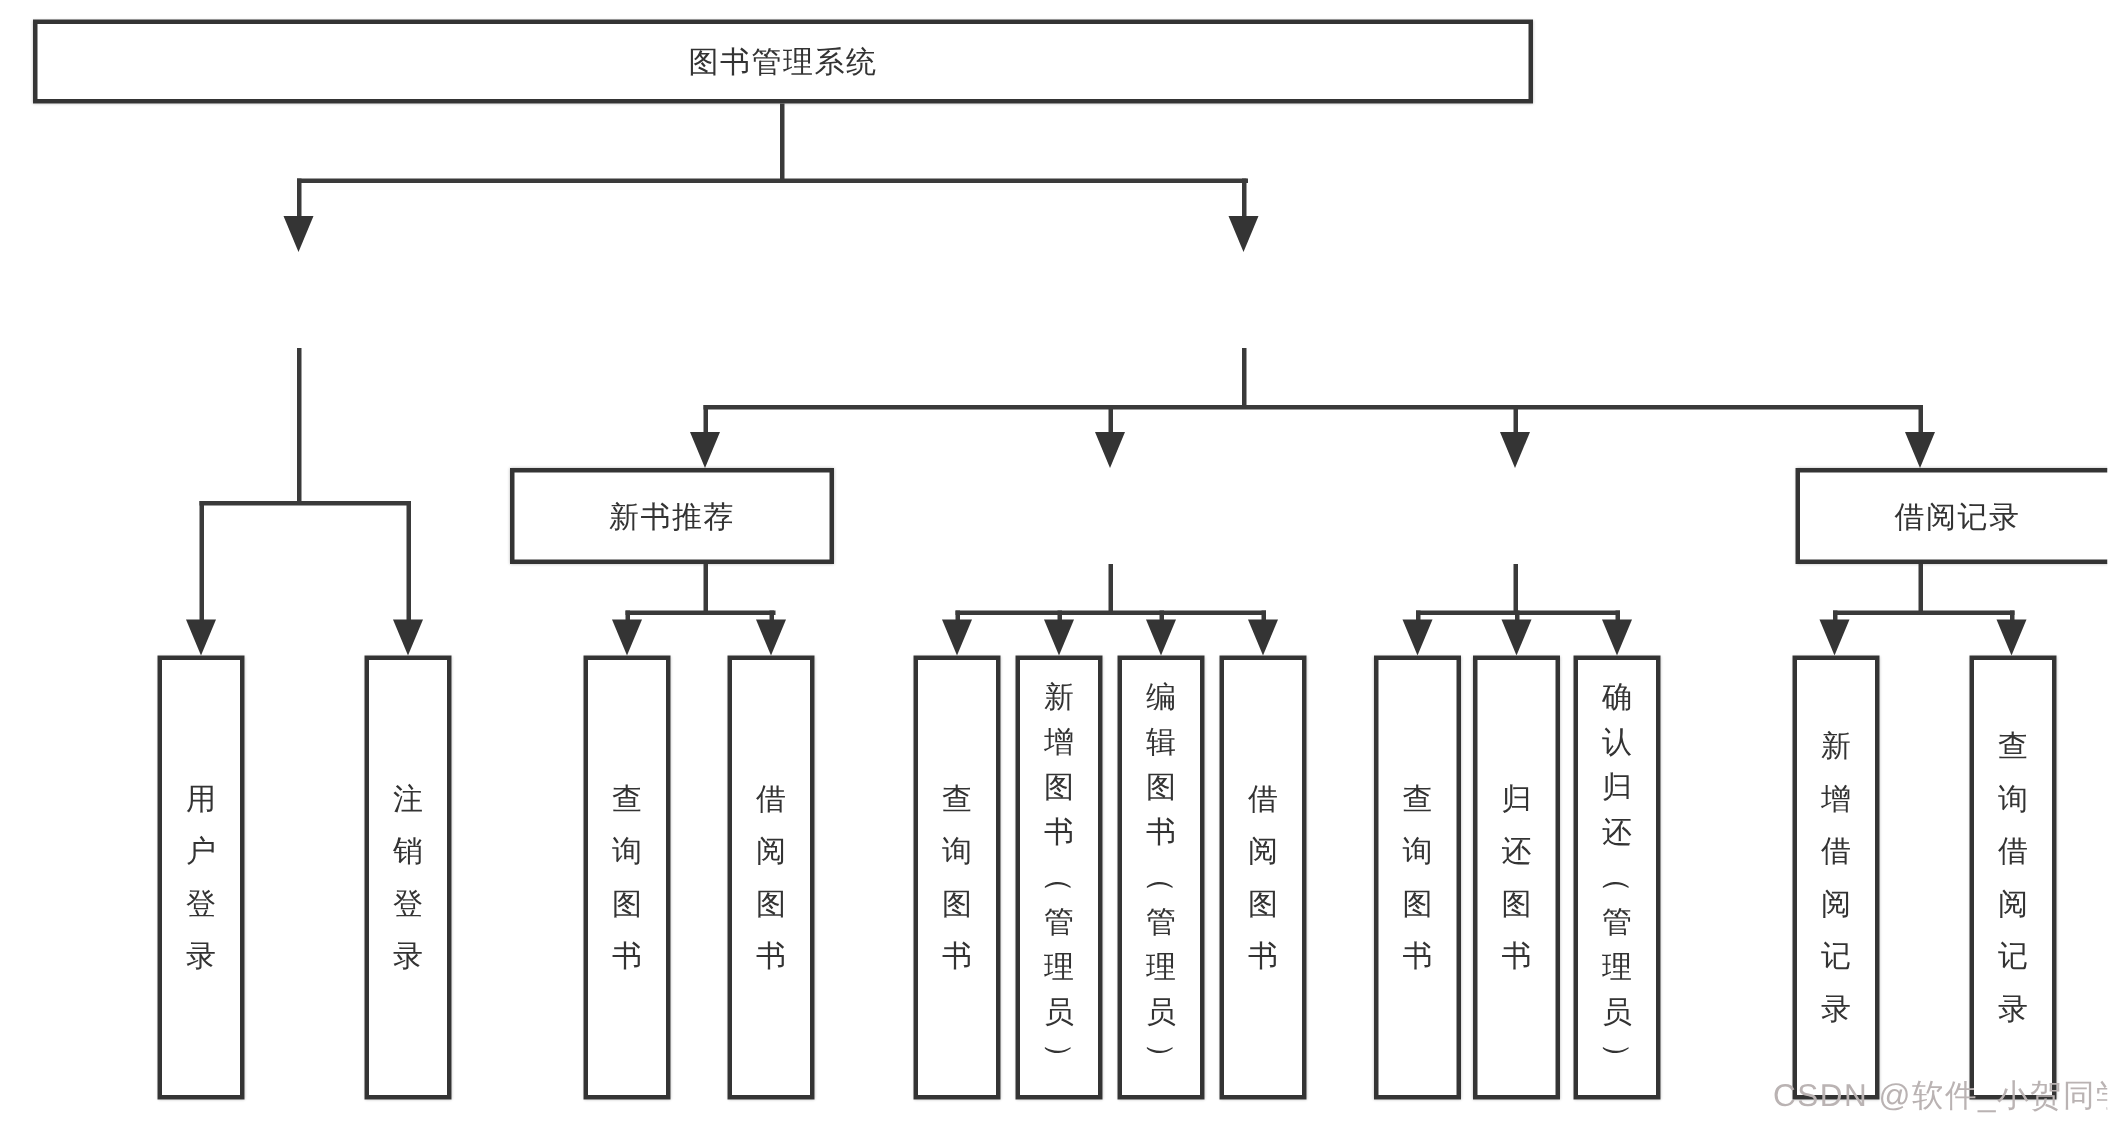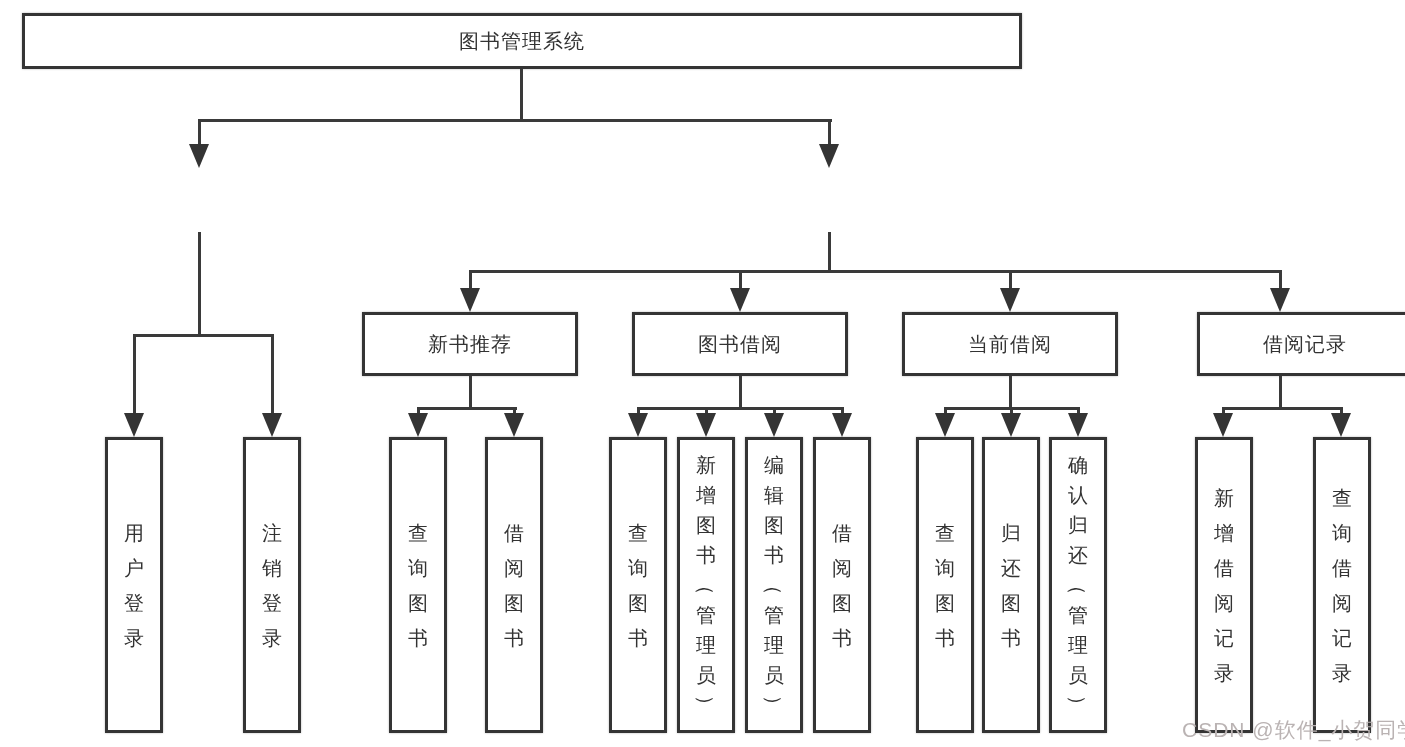--- a/index.html
+++ b/index.html
@@ -10,21 +10,21 @@
   .box {
     position:absolute; background:#fff; border:3px solid #343434;
     box-sizing:border-box; display:flex; align-items:center; justify-content:center;
     box-shadow:0 0 2px rgba(0,0,0,0.28);
   }
   .hbox { font-size:20px; letter-spacing:1px; }
   .root  { left:22px;  top:13px;  width:1000px; height:56px; }
   .lv2a  { left:82px;  top:168px; width:236px;  height:64px; }
   .lv2b  { left:712px; top:168px; width:235px;  height:64px; }
   .lv3   { top:312px; width:216px; height:64px; }
-  .lv3a  { left:362px;text-align:right; }  .lv3b { left:632px; }  .lv3c { left:902px; }  .lv3d { left:1197px; }
+  .lv3a  { left:340px;text-align:right; }  .lv3b { left:632px; }  .lv3c { left:902px; }  .lv3d { left:1197px; }
   .leaf  { top:437px; width:58px; height:296px; }
   .vtext { display:flex; flex-direction:column; align-items:center; justify-content:center;
            gap:15px; font-size:20px; }
   .vtext.long { gap:10px; }
   .ch  { line-height:1; height:20px; display:block; }
   .ch.rot { transform:rotate(90deg); }
   .vline, .hline { position:absolute; background:#3a3a3a; }
   .vline { width:3px; }
   .hline { height:3px; }
   .arrow {
@@ -39,22 +39,20 @@
 </style>
 </head>
 <body>
 
 <div id="stage">
 
   <div class="box hbox root">图书管理系统</div>
 
 
   <div class="box hbox lv3 lv3a">新书推荐</div>
-  <div class="box hbox lv3 lv3b">图书借阅</div>
-  <div class="box hbox lv3 lv3c">当前借阅</div>
   <div class="box hbox lv3 lv3d">借阅记录</div>
 
   <div class="box leaf vtext" style="left:105px">
       <span class="ch">用</span>
       <span class="ch">户</span>
       <span class="ch">登</span>
       <span class="ch">录</span>
     </div>
   <div class="box leaf vtext" style="left:243px">
       <span class="ch">注</span>

